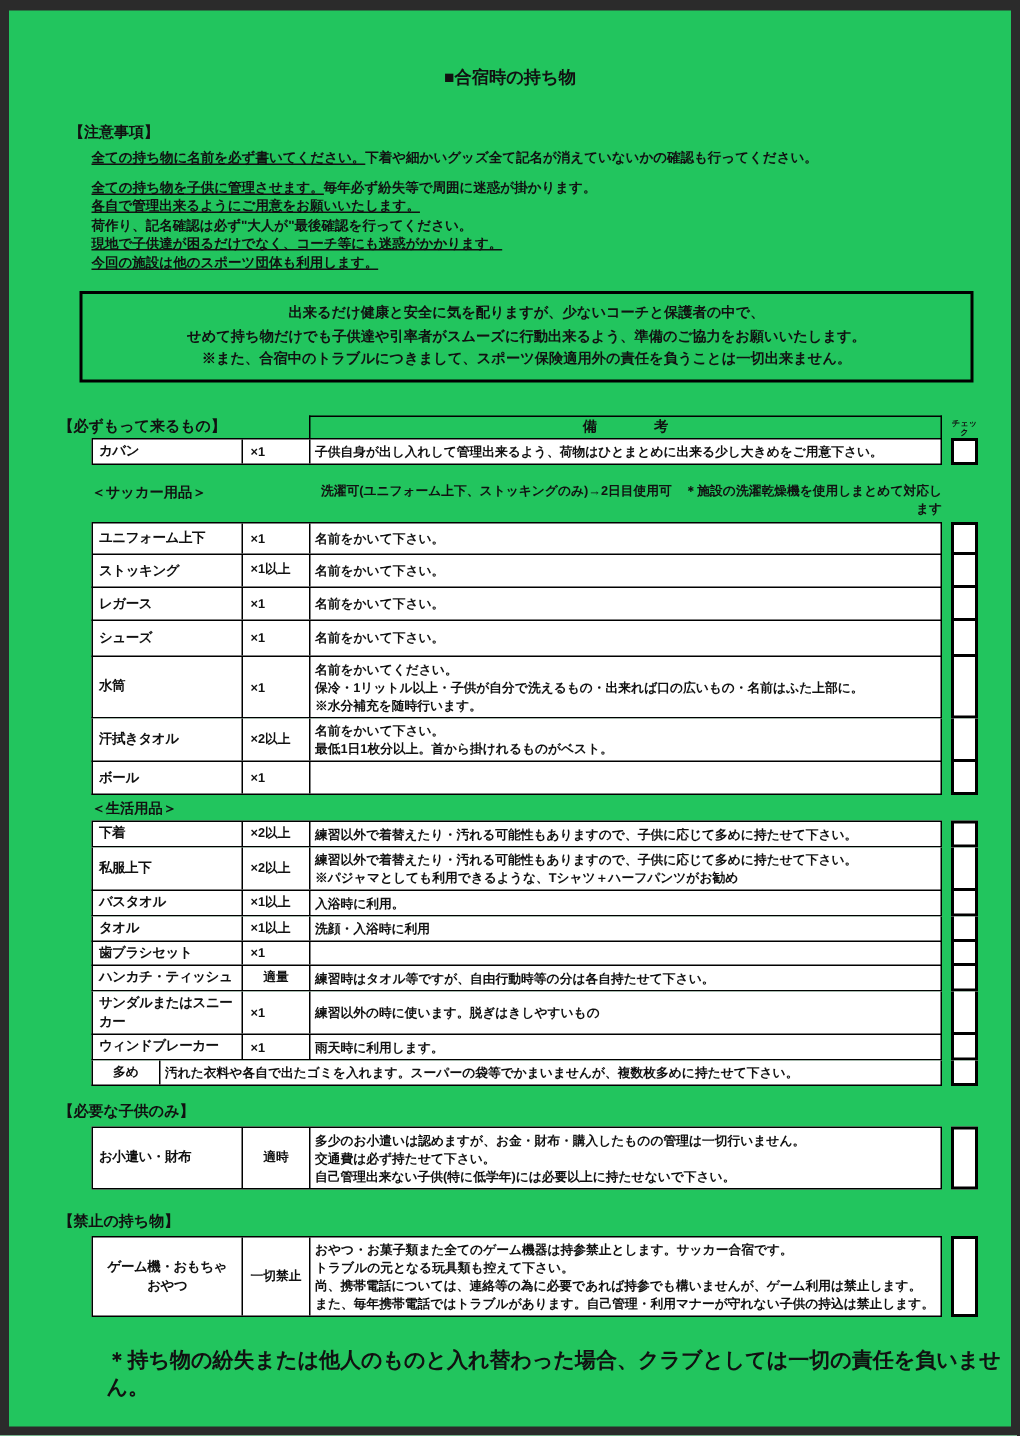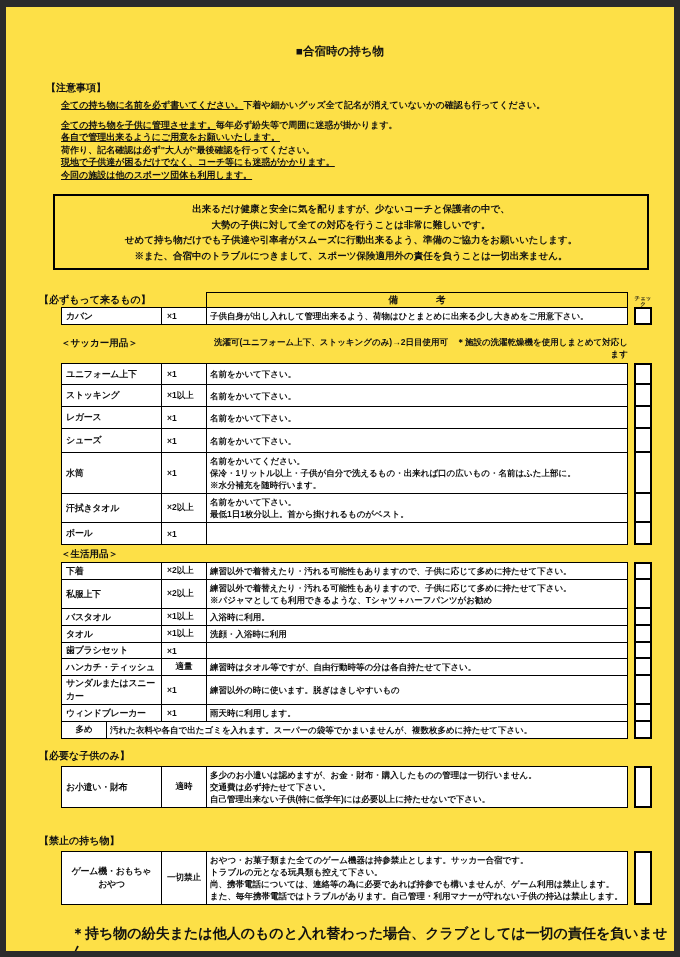--- a/index.html
+++ b/index.html
@@ -1,19 +1,19 @@
 <!DOCTYPE html>
 <html><head>
 <meta charset="utf-8">
 <style>
   html,body{margin:0;padding:0;}
   body{font-family:"Liberation Sans",sans-serif;color:#111;}
   .sheet{width:680px;height:957px;background:#2b2b2b;box-sizing:border-box;
          padding:7px 6px 6px 6px;}
-  .paper{background:#fde047;width:668px;height:944px;position:relative;
+  .paper{background:#22c55e;width:668px;height:944px;position:relative;
          box-sizing:border-box;overflow:hidden;}
   .title{ text-align:center;font-size:11.5px;font-weight:bold;padding-top:37px;}
   .att-head{margin:22px 0 4px 40px;font-size:10px;font-weight:bold;}
   .note-line{margin-left:55px;font-size:9px;font-weight:bold;line-height:12.5px;}
   .note-line .ul{text-decoration:underline;}
   .note-line.gap-after{margin-bottom:7px;}
   .notice-box{margin:13px 0 0 47px;width:596px;box-sizing:border-box;
               border:2px solid #000;padding:5px 4px;text-align:center;
               font-size:9.5px;font-weight:bold;line-height:15.5px;}
   
@@ -60,21 +60,20 @@
   <div class="att-head">【注意事項】</div>
   <div class="note-line gap-after"><span class="ul">全ての持ち物に名前を必ず書いてください。</span><span>下着や細かいグッズ全て記名が消えていないかの確認も行ってください。</span></div>
   <div class="note-line"><span class="ul">全ての持ち物を子供に管理させます。</span><span>毎年必ず紛失等で周囲に迷惑が掛かります。</span></div>
   <div class="note-line"><span class="ul">各自で管理出来るようにご用意をお願いいたします。</span><span></span></div>
   <div class="note-line"><span class="ul"></span><span>荷作り、記名確認は必ず"大人が"最後確認を行ってください。</span></div>
   <div class="note-line"><span class="ul">現地で子供達が困るだけでなく、コーチ等にも迷惑がかかります。</span><span></span></div>
   <div class="note-line"><span class="ul">今回の施設は他のスポーツ団体も利用します。</span><span></span></div>
 
   <div class="notice-box">
     <div>出来るだけ健康と安全に気を配りますが、少ないコーチと保護者の中で、</div>
-    <div>大勢の子供に対して全ての対応を行うことは非常に難しいです。</div>
     <div>せめて持ち物だけでも子供達や引率者がスムーズに行動出来るよう、準備のご協力をお願いいたします。</div>
     <div>※また、合宿中のトラブルにつきまして、スポーツ保険適用外の責任を負うことは一切出来ません。</div>
   </div>
 
   <div class="hdr-row">
     <div class="hdr-heading">【必ずもって来るもの】</div>
     <div class="hdr-biko">備　　　　考</div>
     <div class="sp"></div>
     <div class="hdr-chk">チェック</div>
   </div>
@@ -298,21 +297,21 @@
           <div>多少のお小遣いは認めますが、お金・財布・購入したものの管理は一切行いません。</div>
           <div>交通費は必ず持たせて下さい。</div>
           <div>自己管理出来ない子供(特に低学年)には必要以上に持たせないで下さい。</div>
         </div>
       </div>
           <div class="sp"></div>
           <div class="chk alone"></div>
     </div>
   </div>
 
-  <div class="plain-head" style="margin-top:26px;">【禁止の持ち物】</div>
+  <div class="plain-head" style="margin-top:14px;">【禁止の持ち物】</div>
   <div class="tbl">
     <div class="row">
       <div class="main">
         <div class="name center">
           <div>ゲーム機・おもちゃ</div>
           <div>おやつ</div>
         </div>
         <div class="qty center">一切禁止</div>
         <div class="rem">
           <div>おやつ・お菓子類また全てのゲーム機器は持参禁止とします。サッカー合宿です。</div>

